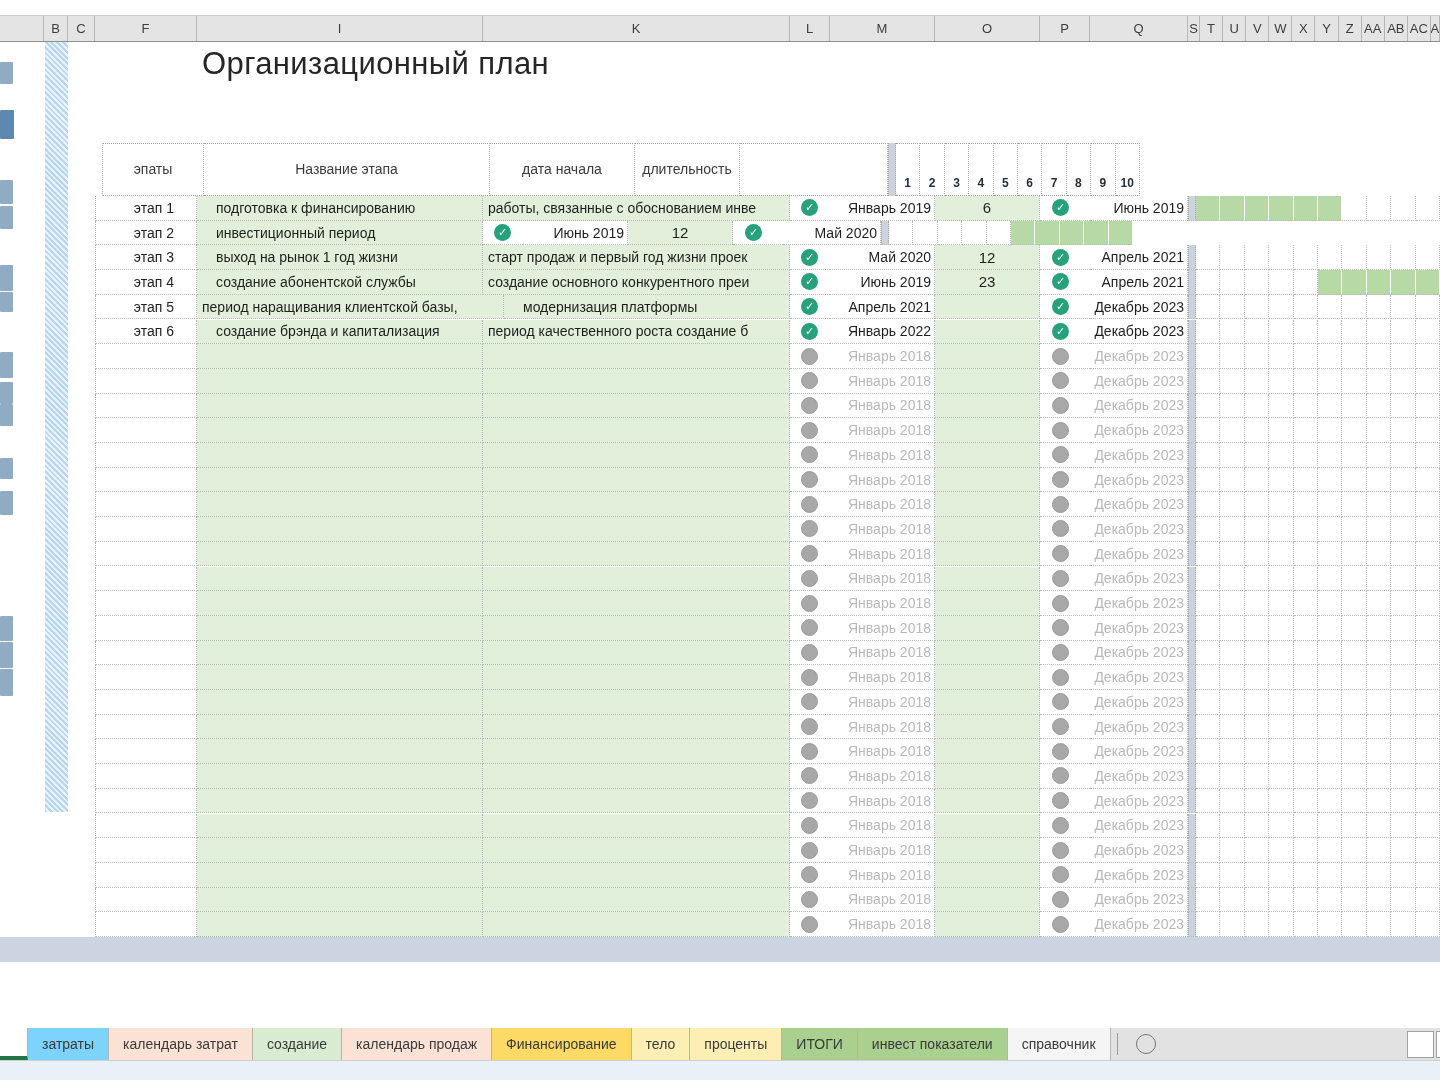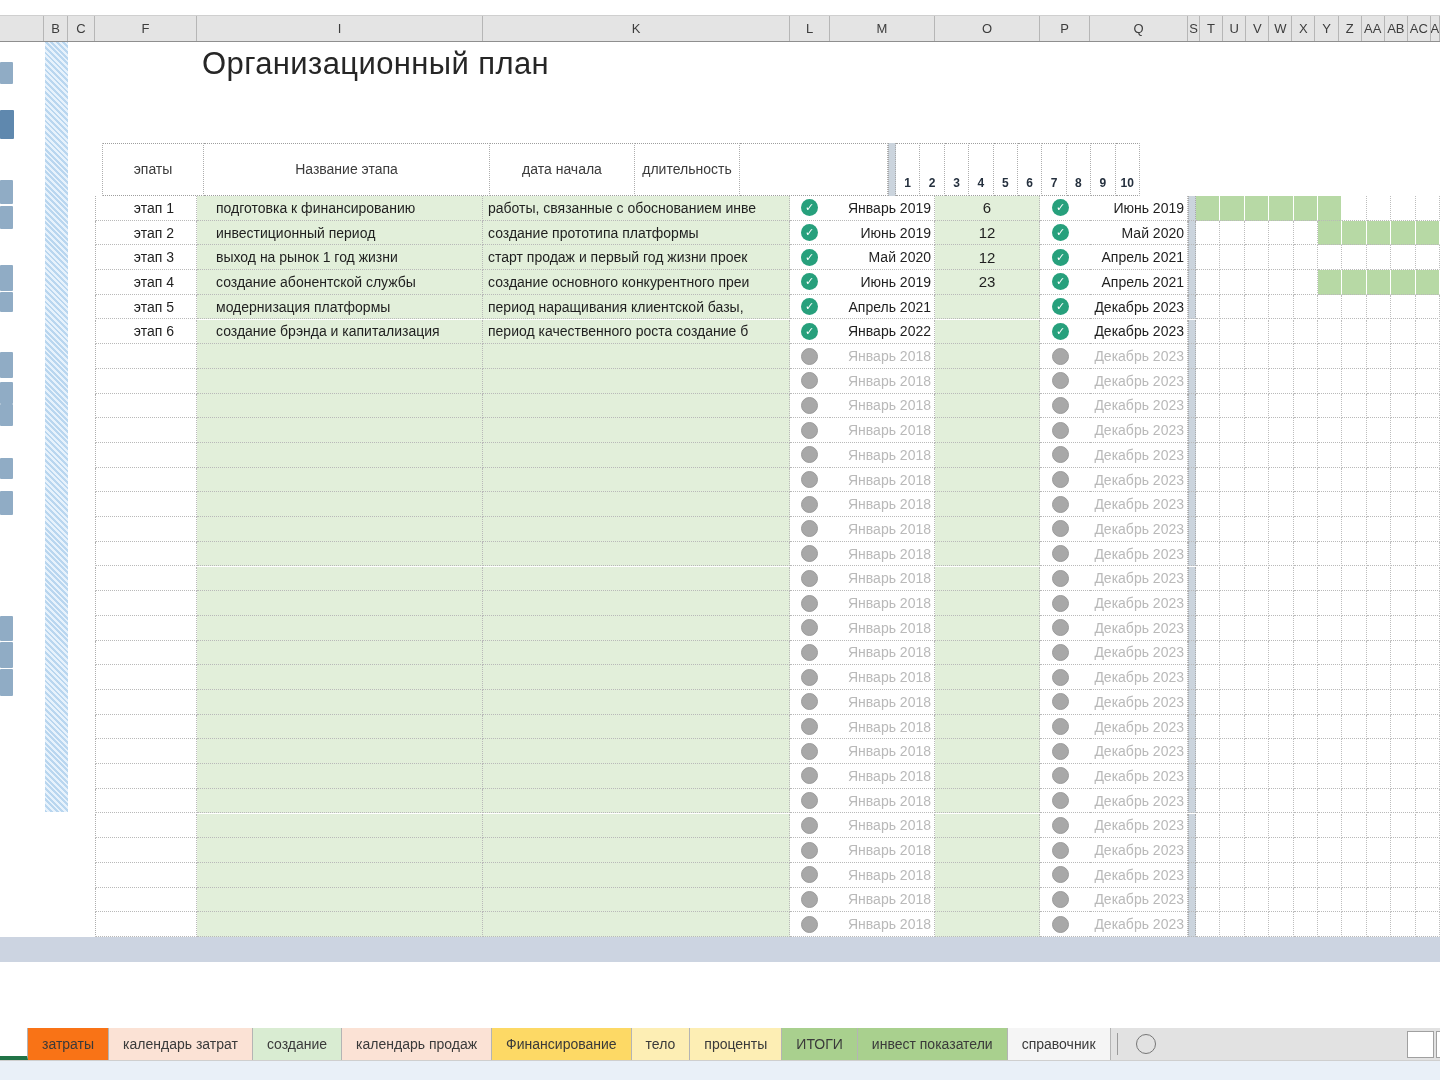--- a/index.html
+++ b/index.html
@@ -159,21 +159,20 @@
         <div class="cell c-g bar" style="width: 24.4px;"></div>
         <div class="cell c-g bar" style="width: 24.4px;"></div>
         <div class="cell c-g" style="width: 24.4px;"></div>
         <div class="cell c-g" style="width: 24.4px;"></div>
         <div class="cell c-g" style="width: 24.4px;"></div>
         <div class="cell c-g" style="width: 24.4px;"></div>
       </div>
       <div class="trow" style="top: 220.7px; height: 24.7px;">
         <div class="cell c-stage" style="width: 102px;">этап 2</div>
         <div class="cell c-name" style="width: 286px;">инвестиционный период</div>
-        <div class="cell c-desc" style="width: 307px;">создание прототипа платформы</div>
         <div class="cell c-icon" style="width: 40px;">
           <div class="chk">✓</div>
         </div>
         <div class="cell c-date" style="width: 105px;">Июнь 2019</div>
         <div class="cell c-dur" style="width: 105px;">12</div>
         <div class="cell c-icon" style="width: 50px; padding-left: 12px;">
           <div class="chk">✓</div>
         </div>
         <div class="cell c-date" style="width: 98px;">Май 2020</div>
         <div class="cell c-strip" style="width: 8px;"></div>
@@ -233,22 +232,22 @@
         <div class="cell c-g" style="width: 24.4px;"></div>
         <div class="cell c-g" style="width: 24.4px;"></div>
         <div class="cell c-g bar" style="width: 24.4px;"></div>
         <div class="cell c-g bar" style="width: 24.4px;"></div>
         <div class="cell c-g bar" style="width: 24.4px;"></div>
         <div class="cell c-g bar" style="width: 24.4px;"></div>
         <div class="cell c-g bar" style="width: 24.4px;"></div>
       </div>
       <div class="trow" style="top: 294.8px; height: 24.7px;">
         <div class="cell c-stage" style="width: 102px;">этап 5</div>
+        <div class="cell c-desc" style="width: 307px;">период наращивания клиентской базы,</div>
         <div class="cell c-name" style="width: 286px;">модернизация платформы</div>
-        <div class="cell c-desc" style="width: 307px;">период наращивания клиентской базы,</div>
         <div class="cell c-icon" style="width: 40px;">
           <div class="chk">✓</div>
         </div>
         <div class="cell c-date" style="width: 105px;">Апрель 2021</div>
         <div class="cell c-dur" style="width: 105px;"></div>
         <div class="cell c-icon" style="width: 50px; padding-left: 12px;">
           <div class="chk">✓</div>
         </div>
         <div class="cell c-date" style="width: 98px;">Декабрь 2023</div>
         <div class="cell c-strip" style="width: 8px;"></div>
@@ -887,21 +886,21 @@
         <div class="cell c-g" style="width: 24.4px;"></div>
         <div class="cell c-g" style="width: 24.4px;"></div>
         <div class="cell c-g" style="width: 24.4px;"></div>
       </div>
     </div>
 
   <div class="band-blue"></div>
 
   <div class="tabbar" id="tabbar">
       <div class="tab-active-sliver"></div>
-      <div class="stab" style="background: #f97316;">затраты</div>
+      <div class="stab" style="background: #7dd3fc;">затраты</div>
       <div class="stab" style="background: rgb(251, 226, 213);">календарь затрат</div>
       <div class="stab" style="background: rgb(217, 236, 210);">создание</div>
       <div class="stab" style="background: rgb(251, 226, 213);">календарь продаж</div>
       <div class="stab" style="background: rgb(253, 217, 101);">Финансирование</div>
       <div class="stab" style="background: rgb(253, 238, 180);">тело</div>
       <div class="stab" style="background: rgb(253, 238, 180);">проценты</div>
       <div class="stab" style="background: rgb(169, 208, 142);">ИТОГИ</div>
       <div class="stab" style="background: rgb(169, 208, 142);">инвест показатели</div>
       <div class="stab" style="background: rgb(245, 245, 245);">справочник</div>
       <div class="tab-divider"></div>

